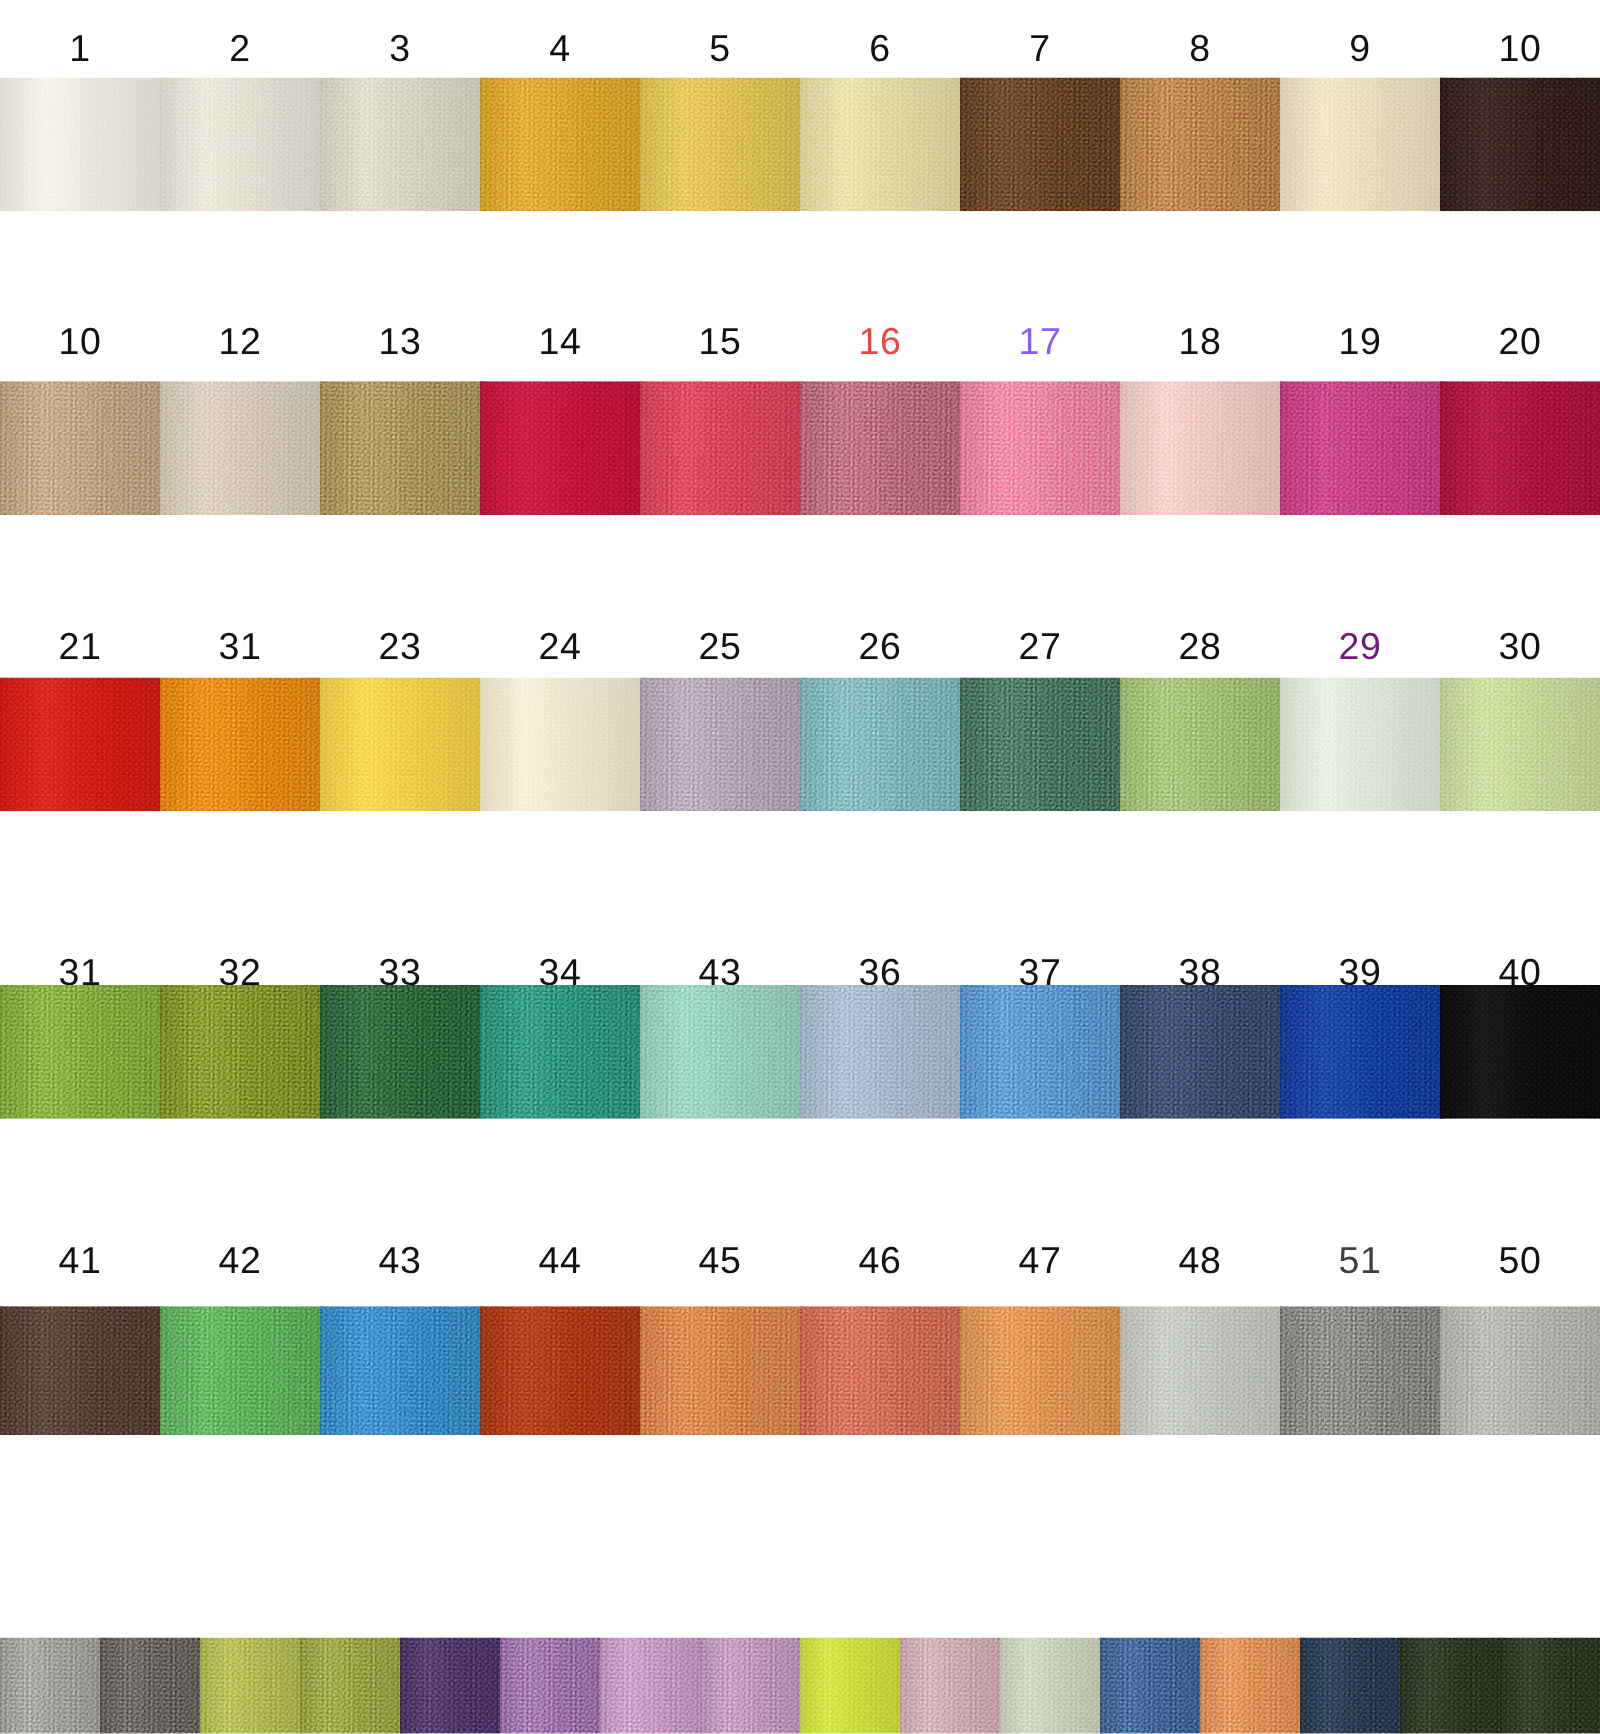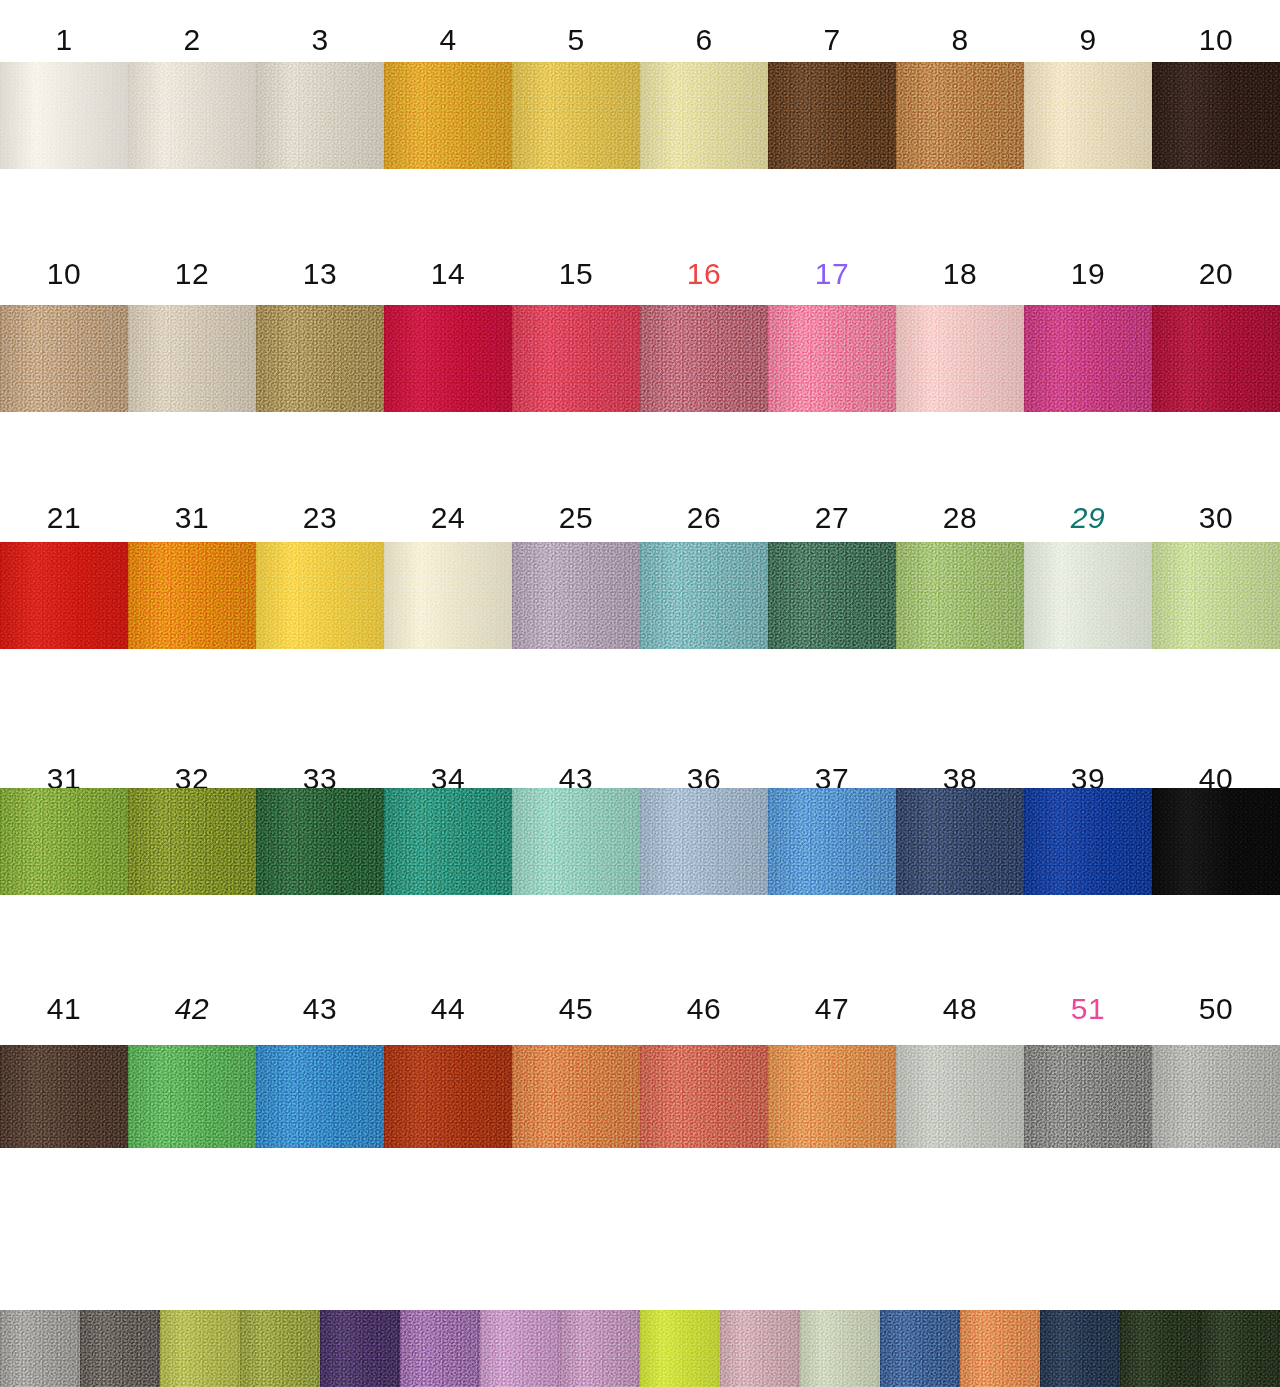--- a/index.html
+++ b/index.html
@@ -243,21 +243,21 @@
     <div class="band" style="top: 496px;">
       <div class="labels">
         <div class="label" style="color: rgb(17, 17, 17);">21</div>
         <div class="label" style="color: rgb(17, 17, 17);">31</div>
         <div class="label" style="color: rgb(17, 17, 17);">23</div>
         <div class="label" style="color: rgb(17, 17, 17);">24</div>
         <div class="label" style="color: rgb(17, 17, 17);">25</div>
         <div class="label" style="color: rgb(17, 17, 17);">26</div>
         <div class="label" style="color: rgb(17, 17, 17);">27</div>
         <div class="label" style="color: rgb(17, 17, 17);">28</div>
-        <div class="label" style="color: #0f766e; font-style: italic;">29</div>
+        <div class="label" style="color: #701a75;">29</div>
         <div class="label" style="color: rgb(17, 17, 17);">30</div>
       </div>
     </div>
     <div class="band" style="top: 542px;">
       <div class="strip" style="height: 107px;">
         <div class="swatch ragged" title="21" style="background: rgb(220, 28, 20);">
           <div class="tex"></div>
           <div class="tex2"></div>
           <div class="shade"></div>
         </div>
@@ -372,28 +372,28 @@
         <div class="swatch ragged" title="40" style="background: rgb(13, 12, 12);">
           <div class="tex"></div>
           <div class="tex2"></div>
           <div class="shade"></div>
         </div>
       </div>
     </div>
     <div class="band" style="top: 987px;">
       <div class="labels">
         <div class="label" style="color: rgb(17, 17, 17);">41</div>
-        <div class="label" style="color: rgb(17, 17, 17); font-style: italic;">42</div>
+        <div class="label" style="color: rgb(17, 17, 17);">42</div>
         <div class="label" style="color: rgb(17, 17, 17);">43</div>
         <div class="label" style="color: rgb(17, 17, 17);">44</div>
         <div class="label" style="color: rgb(17, 17, 17);">45</div>
         <div class="label" style="color: rgb(17, 17, 17);">46</div>
         <div class="label" style="color: rgb(17, 17, 17);">47</div>
         <div class="label" style="color: rgb(17, 17, 17);">48</div>
-        <div class="label" style="color: #ec4899;">51</div>
+        <div class="label" style="color: #404040;">51</div>
         <div class="label" style="color: rgb(17, 17, 17);">50</div>
       </div>
     </div>
     <div class="band" style="top: 1045px;">
       <div class="strip" style="height: 103px;">
         <div class="swatch ragged" title="41" style="background: rgb(88, 65, 52);">
           <div class="tex"></div>
           <div class="tex2"></div>
           <div class="shade"></div>
         </div>

